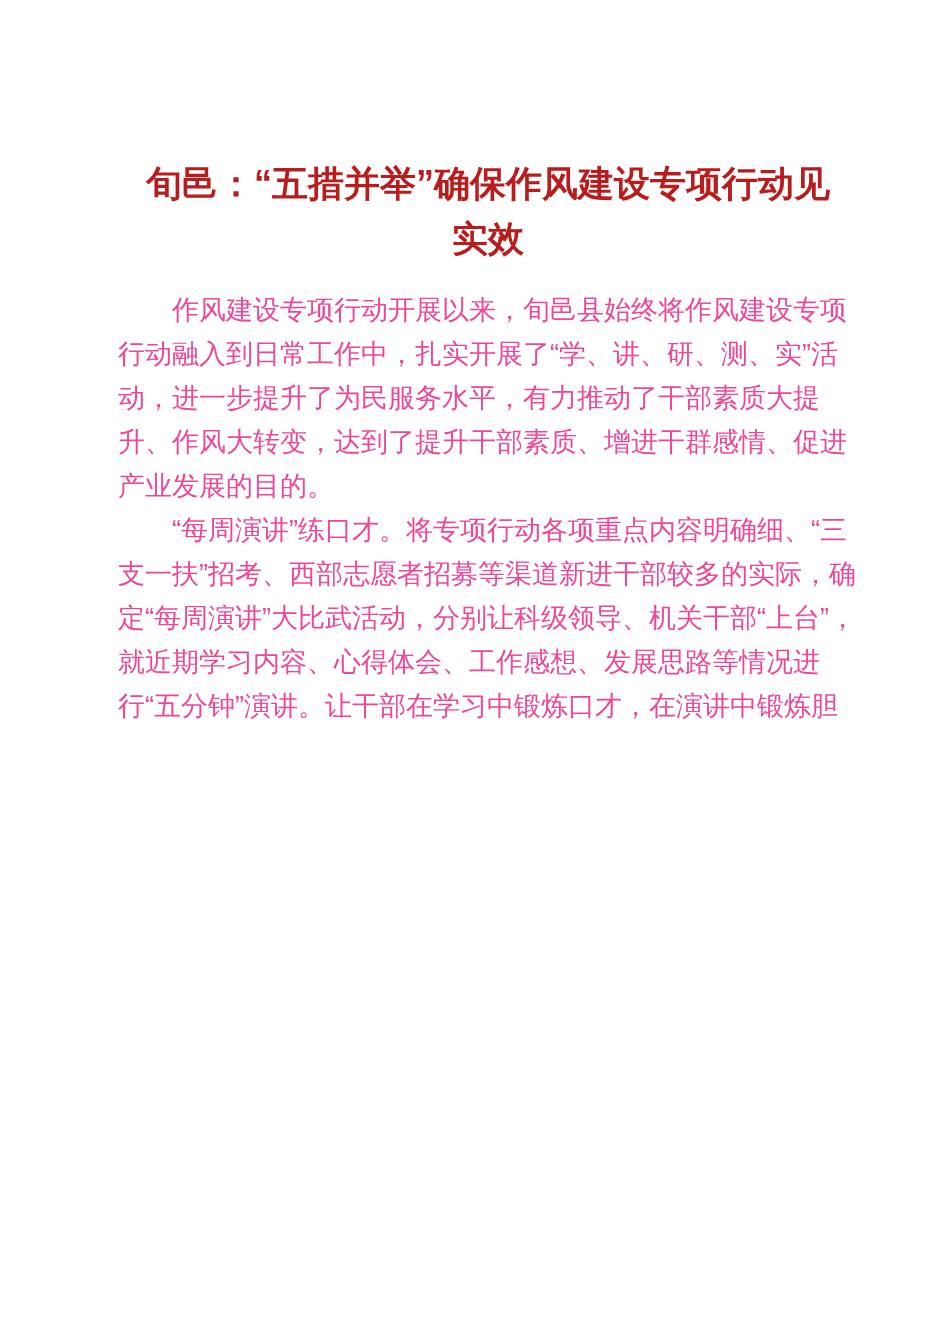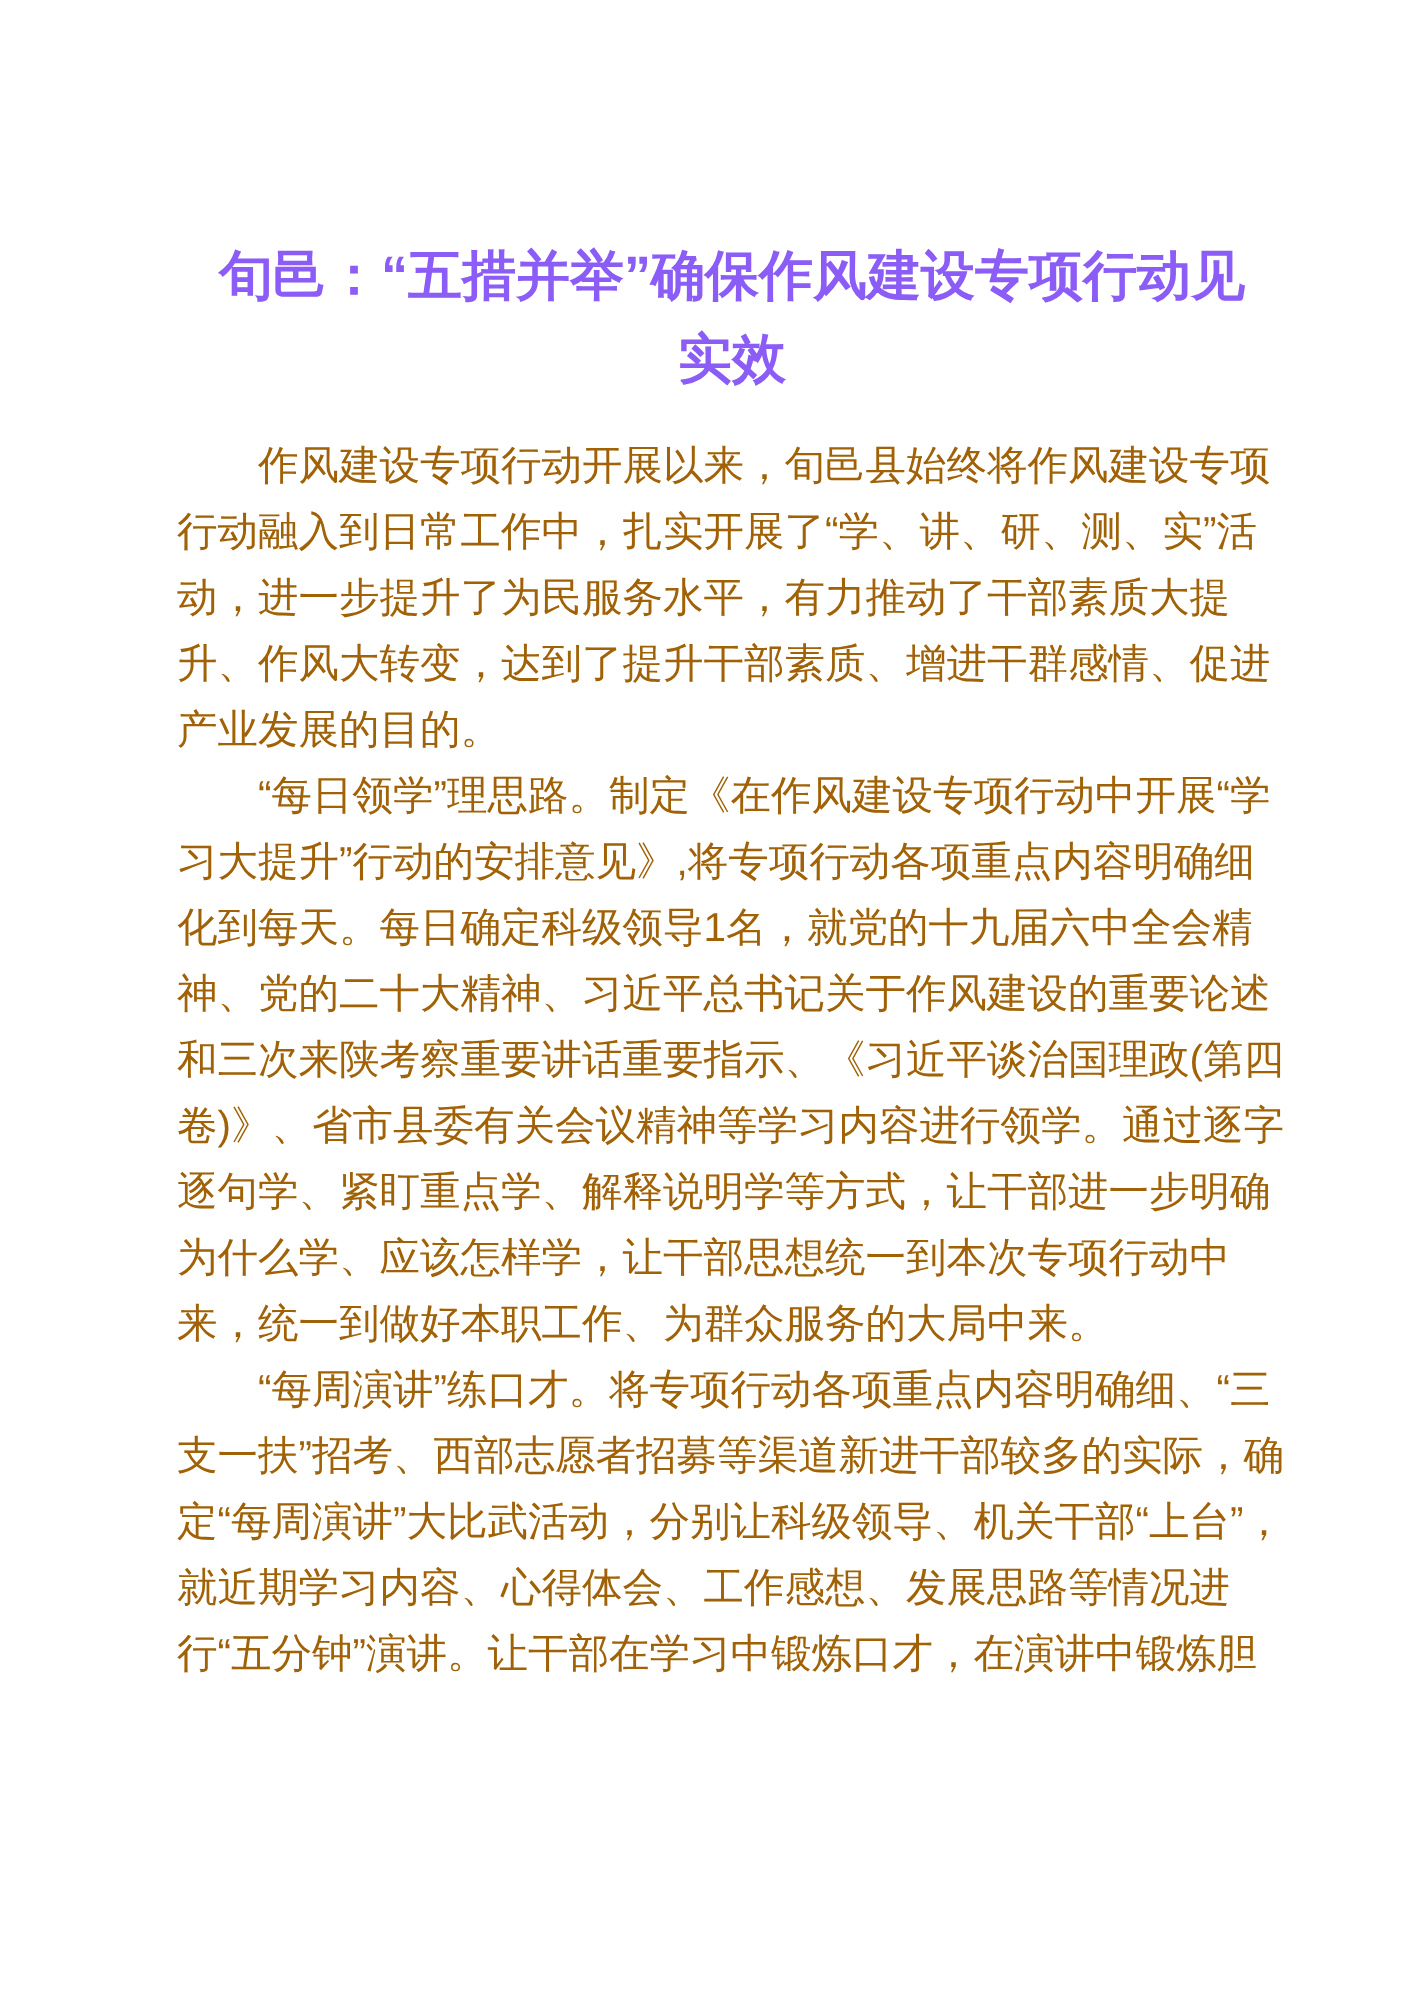--- a/index.html
+++ b/index.html
@@ -18,53 +18,44 @@
     overflow: hidden;
     font-family: "Liberation Sans", "DejaVu Sans", sans-serif;
   }
   .doc-title {
     margin: 0 0 22px 0;
     font-size: 36px;
     font-weight: 700;
     line-height: 55px;
     text-align: center;
     white-space: pre;
-    color: #8b5cf6;
+    color: #b91c1c;
   }
   .para {
     margin: 0;
     font-size: 27px;
     line-height: 44px;
     text-indent: 2em;
     white-space: pre;
     text-align: left;
-    color: #a16207;
+    color: #ec4899;
   }
 </style>
 </head>
 <body>
 
 <div class="page">
   <h1 class="doc-title">旬邑：“五措并举”确保作风建设专项行动见
 实效</h1>
 
   <p class="para">作风建设专项行动开展以来，旬邑县始终将作风建设专项
 行动融入到日常工作中，扎实开展了“学、讲、研、测、实”活
 动，进一步提升了为民服务水平，有力推动了干部素质大提
 升、作风大转变，达到了提升干部素质、增进干群感情、促进
 产业发展的目的。</p>
 
-  <p class="para">“每日领学”理思路。制定《在作风建设专项行动中开展“学
-习大提升”行动的安排意见》,将专项行动各项重点内容明确细
-化到每天。每日确定科级领导1名，就党的十九届六中全会精
-神、党的二十大精神、习近平总书记关于作风建设的重要论述
-和三次来陕考察重要讲话重要指示、《习近平谈治国理政(第四
-卷)》、省市县委有关会议精神等学习内容进行领学。通过逐字
-逐句学、紧盯重点学、解释说明学等方式，让干部进一步明确
-为什么学、应该怎样学，让干部思想统一到本次专项行动中
-来，统一到做好本职工作、为群众服务的大局中来。</p>
 
   <p class="para">“每周演讲”练口才。将专项行动各项重点内容明确细、“三
 支一扶”招考、西部志愿者招募等渠道新进干部较多的实际，确
 定“每周演讲”大比武活动，分别让科级领导、机关干部“上台”，
 就近期学习内容、心得体会、工作感想、发展思路等情况进
 行“五分钟”演讲。让干部在学习中锻炼口才，在演讲中锻炼胆</p>
 </div>
 
 </body></html>

